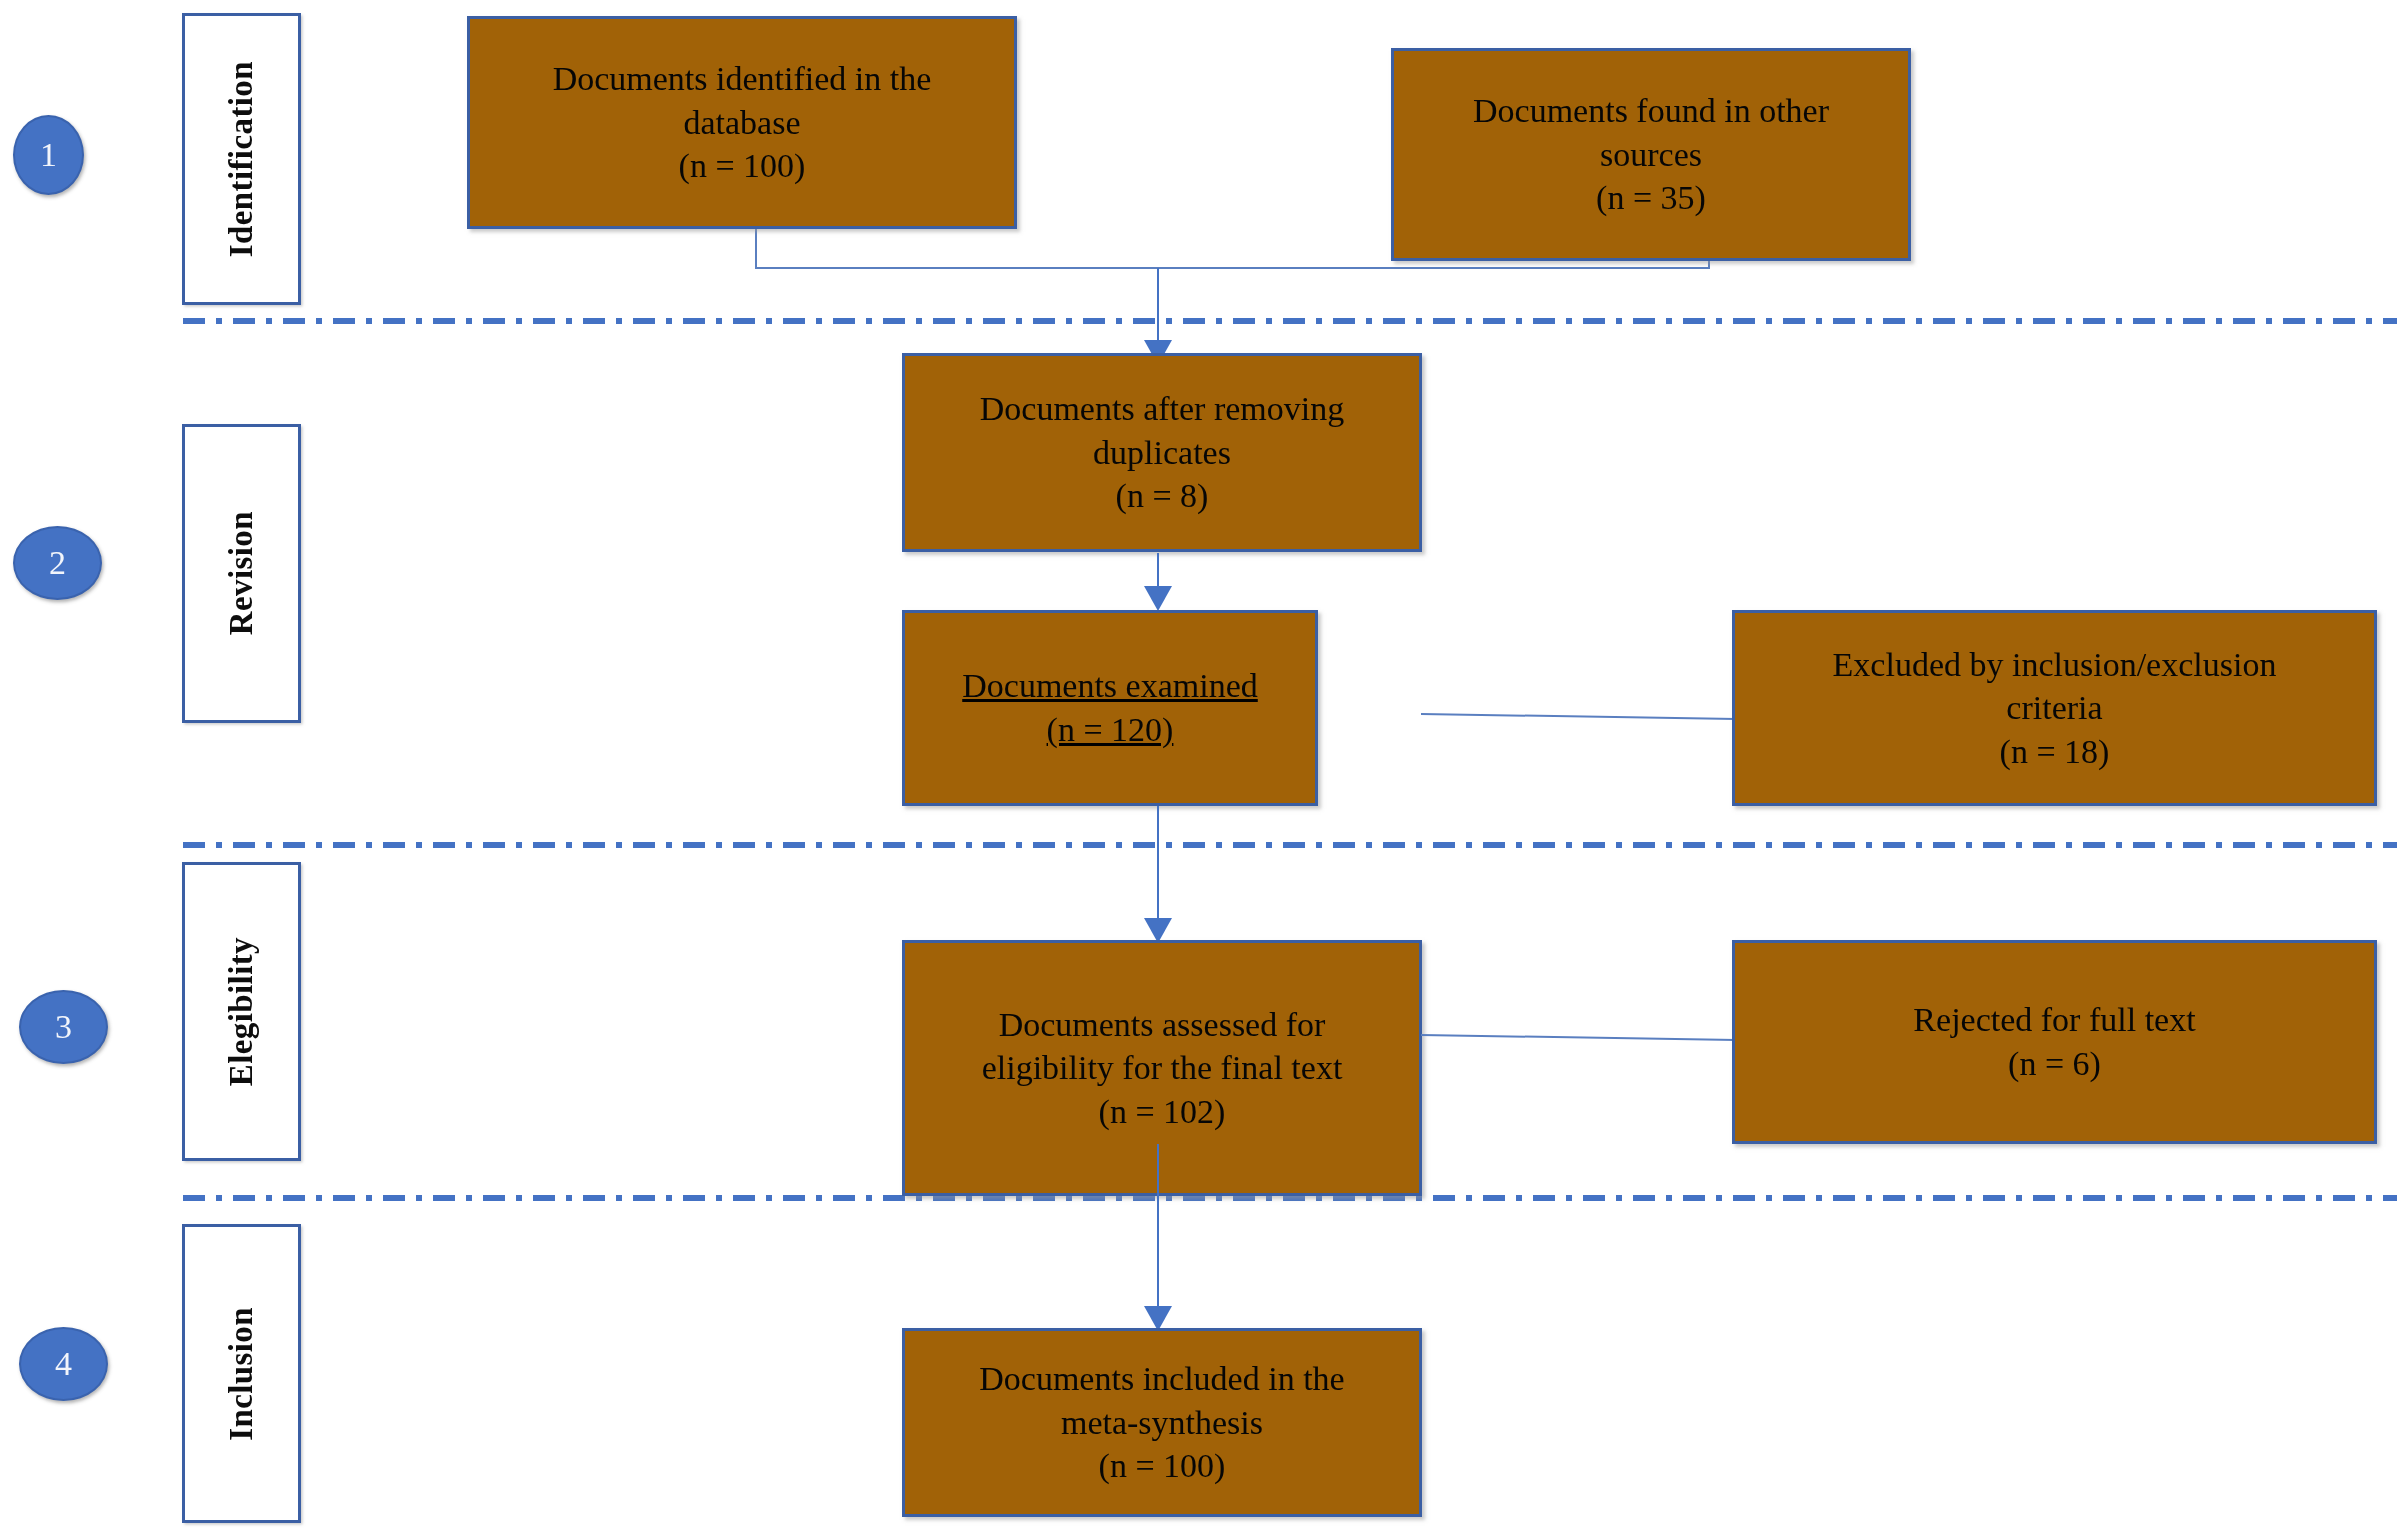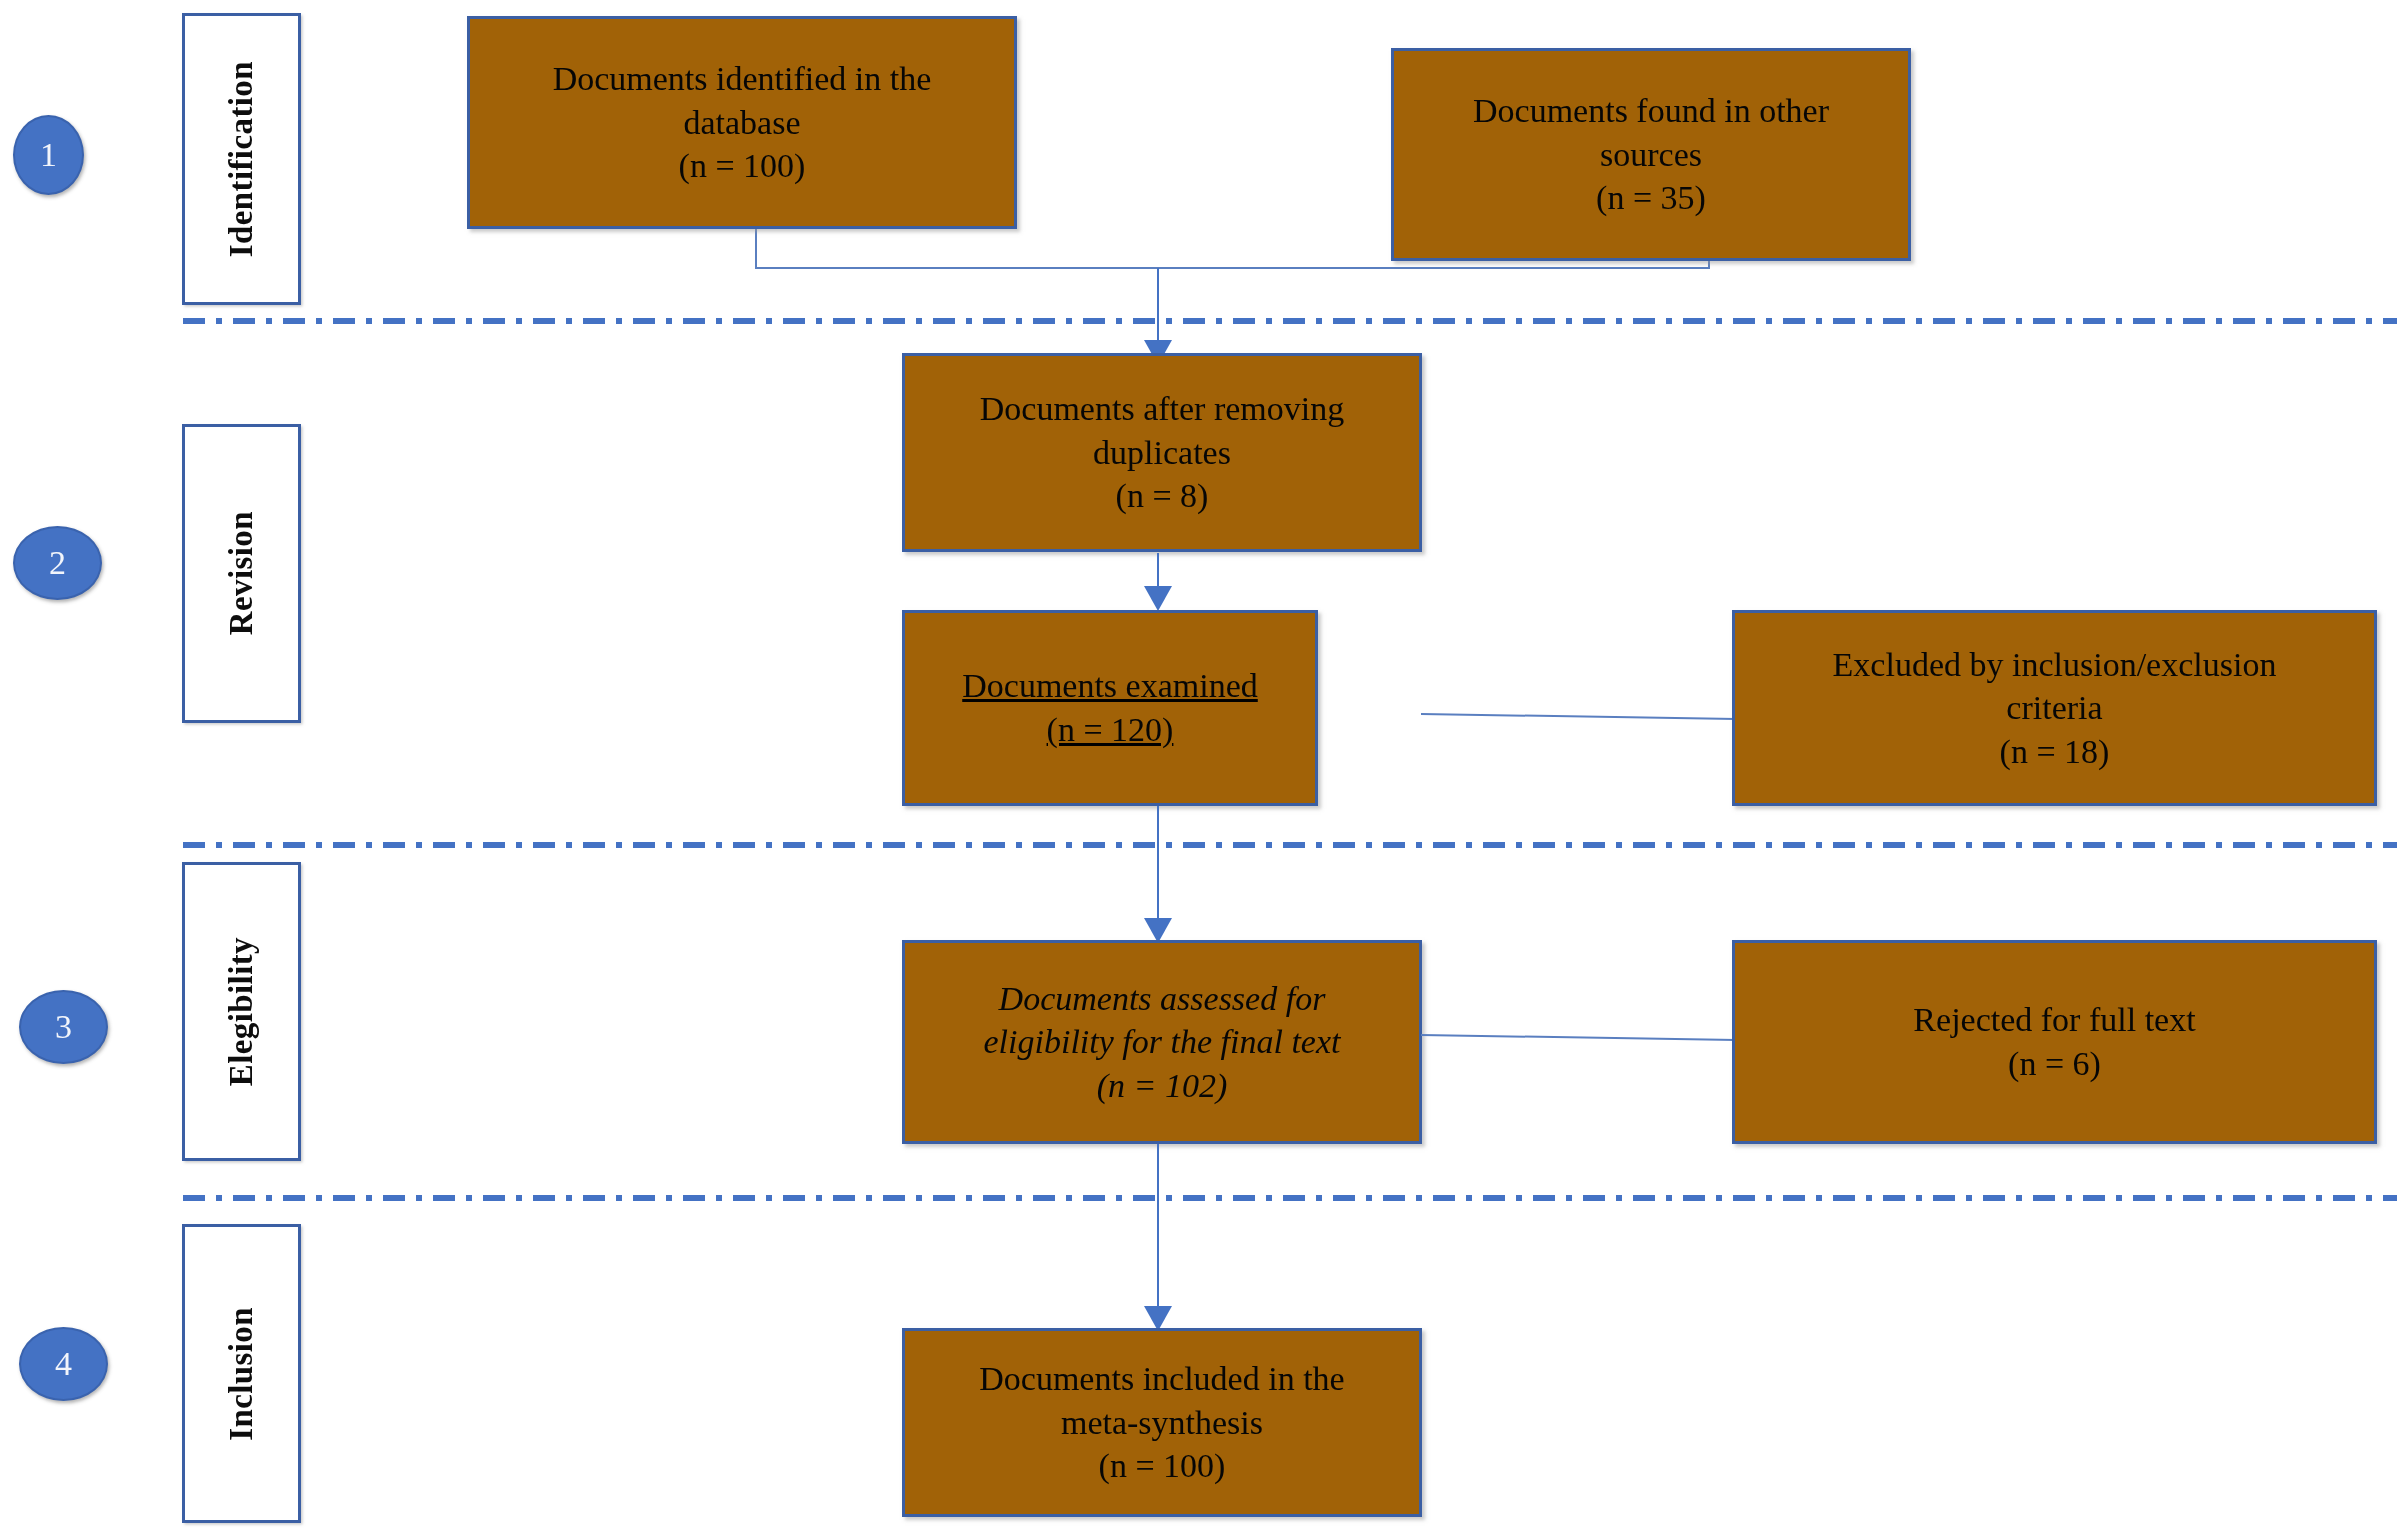--- a/index.html
+++ b/index.html
@@ -181,21 +181,21 @@
 
   <div class="flow-box" style="left:1732px; top:610px; width:645px; height:196px;">
     <span class="flow-box-text">Excluded by inclusion/exclusion
 criteria
 (n = 18)</span>
   </div>
 
   <div class="conn-v" style="left:1157px; top:806px; width:2.2px; height:138px;"></div>
   <div class="arrowhead-down" style="left:1144px; top:918px;"></div>
 
-  <div class="flow-box" style="left:902px; top:940px; width:520px; height:204px;font-style:italic;">
+  <div class="flow-box" style="left:902px; top:940px; width:520px; height:256px;">
     <span class="flow-box-text">Documents assessed for
 eligibility  for the final text
 (n = 102)</span>
   </div>
 
   <div class="conn-h-thin" style="left:1421px; top:1034px; width:315px; height:2.2px; transform:rotate(0.9deg); transform-origin:left center;"></div>
 
   <div class="flow-box" style="left:1732px; top:940px; width:645px; height:204px;">
     <span class="flow-box-text">Rejected for full text
 (n = 6)</span>

